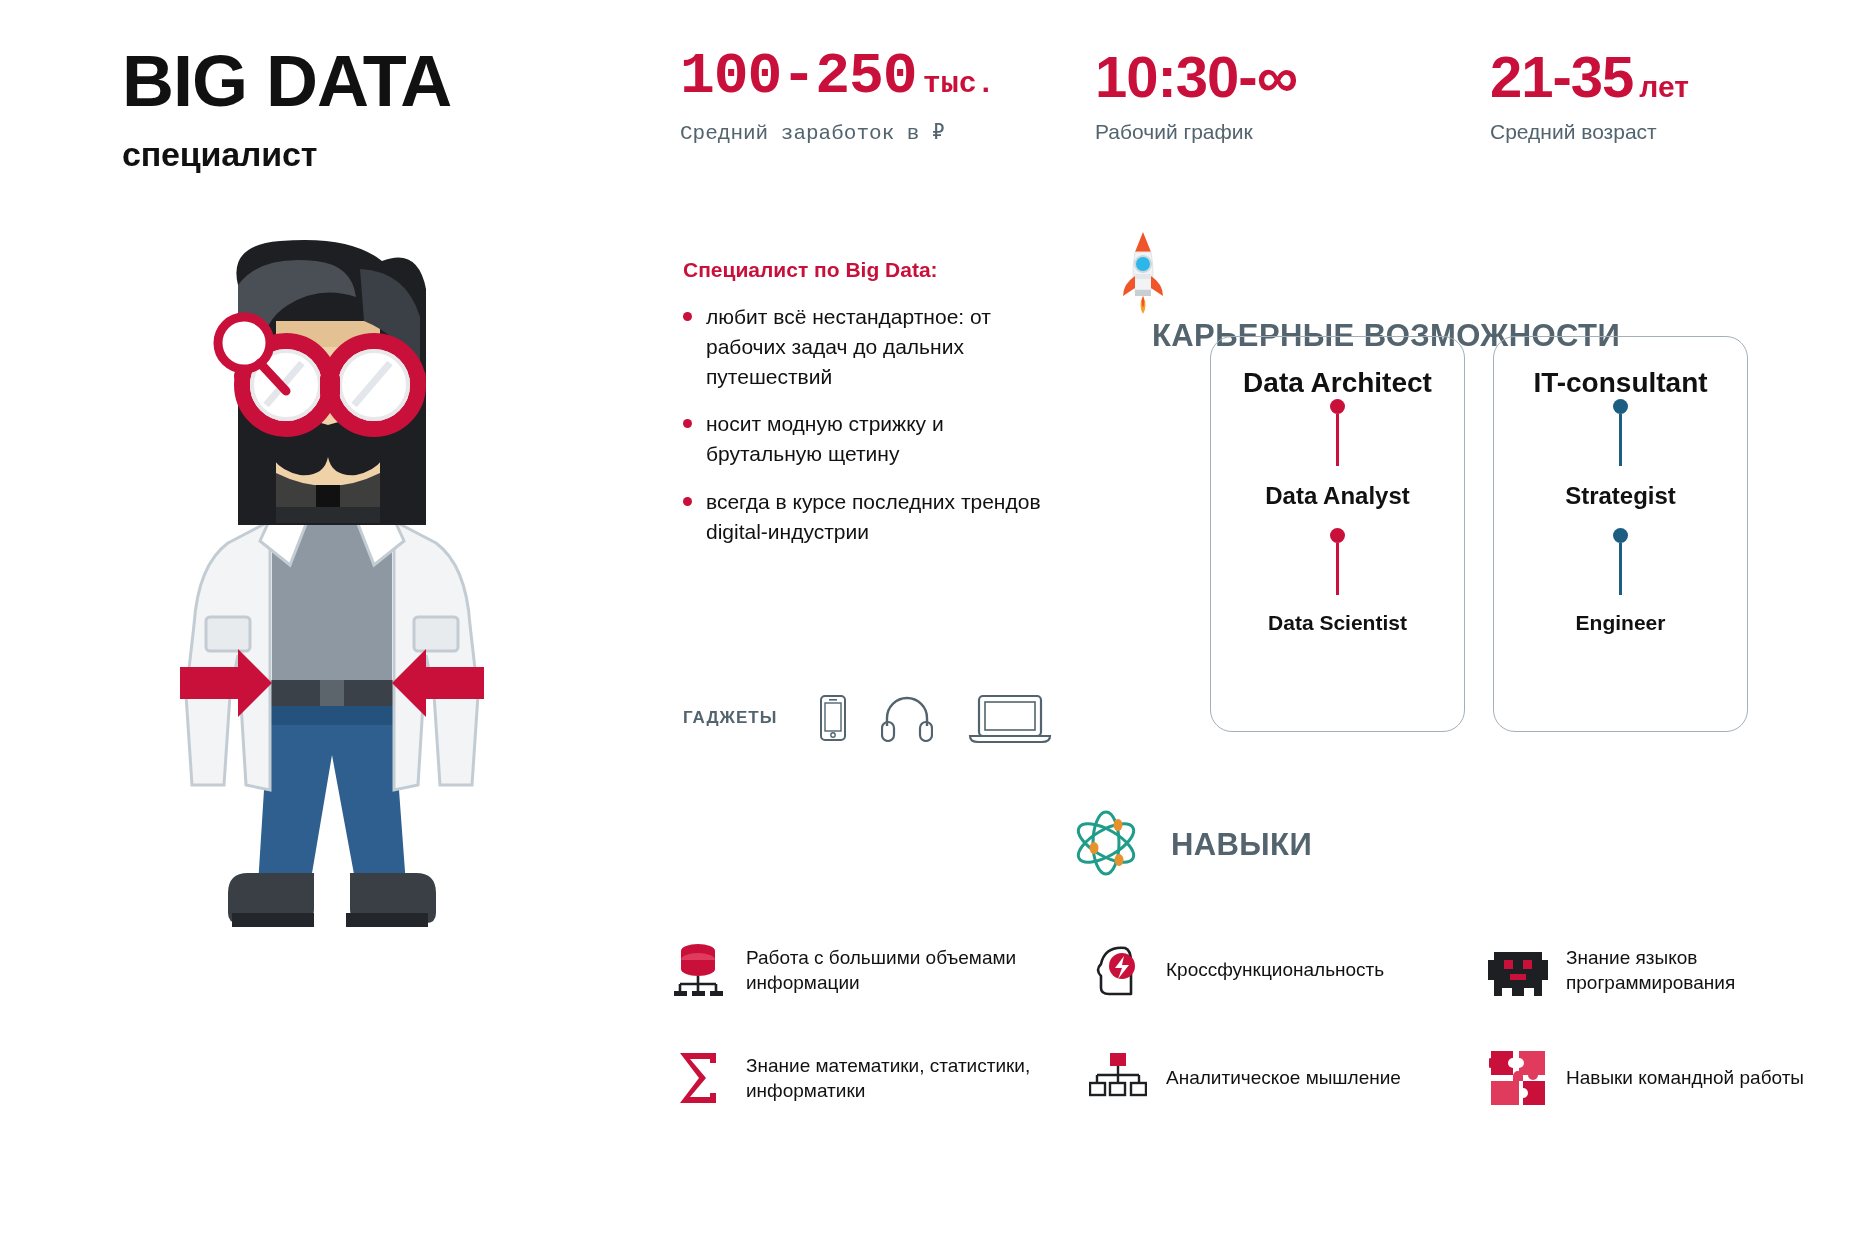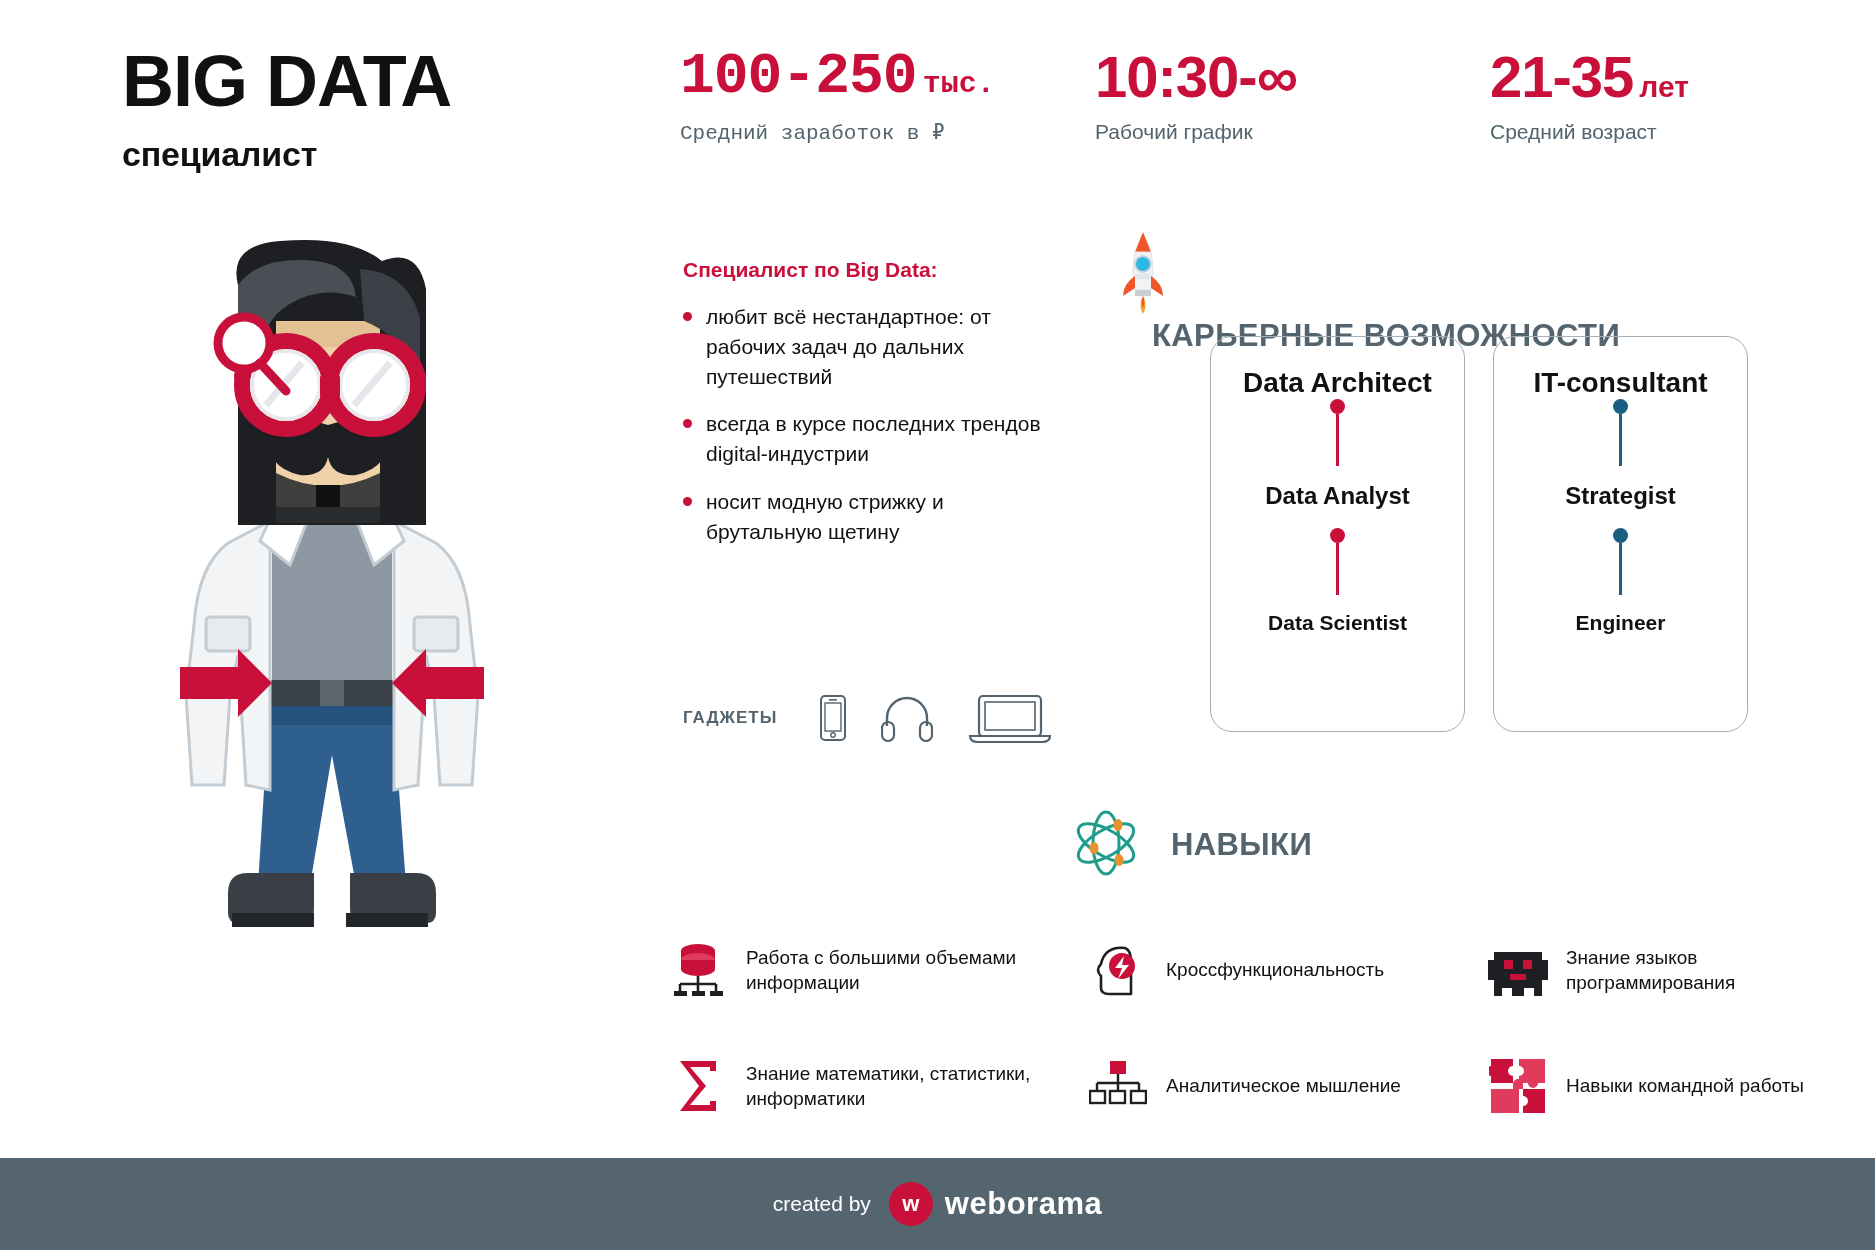--- a/index.html
+++ b/index.html
@@ -84,21 +84,21 @@
   
   .skills-head { position: absolute; left: 1075px; top: 808px; display: flex; align-items: center; justify-content: center; }
   .skills-head-title {
     font-size: 31px; font-weight: 700; color: #53646e; letter-spacing: 0.4px;
     margin-left: 34px;
   }
   .skills-grid {
     position: absolute; left: 668px; top: 920px;
     width: 1140px;
     display: grid; grid-template-columns: 420px 400px 320px;
-    grid-template-rows: 100px 100px; row-gap: 16px;
+    grid-template-rows: 100px 100px; row-gap: 8px;
   }
   .skill { display: flex; align-items: center; }
   .skill-icon { width: 60px; flex: 0 0 60px; display: flex; justify-content: center; align-items: center; }
   .skill-text { font-size: 19px; color: #111; line-height: 1.34; margin-left: 18px; }
 
   
   .footer {
     position: absolute; left: 0; bottom: 0; width: 1875px; height: 92px;
     background: #55656f; display: flex; align-items: center; justify-content: center;
   }
@@ -208,25 +208,25 @@
 
   <div class="bullets-block">
     <div class="bullets-head">Специалист по Big Data:</div>
 
     <div class="bullet">
       <div class="bullet-dot"></div>
       <div class="bullet-text">любит всё нестандартное: от рабочих задач до дальних путешествий</div>
     </div>
     <div class="bullet">
       <div class="bullet-dot"></div>
-      <div class="bullet-text">всегда в курсе последних трендов digital-индустрии</div>
+      <div class="bullet-text">носит модную стрижку и брутальную щетину</div>
     </div>
     <div class="bullet">
       <div class="bullet-dot"></div>
-      <div class="bullet-text">носит модную стрижку и брутальную щетину</div>
+      <div class="bullet-text">всегда в курсе последних трендов digital-индустрии</div>
     </div>
   </div>
 
   <div class="gadgets">
     <div class="gadgets-label">ГАДЖЕТЫ</div>
 
     <div class="gadget-icon">
       <svg width="28" height="48" viewBox="0 0 28 48">
         <rect x="2" y="2" width="24" height="44" rx="4" fill="none" stroke="#53646e" stroke-width="2"></rect>
         <rect x="6" y="9" width="16" height="28" fill="none" stroke="#53646e" stroke-width="1.4"></rect>
@@ -394,19 +394,14 @@
           <path d="M30 2 h26 v24 h-7 a5 5 0 0 1 -10 0 h-9 v-7 a5 5 0 0 0 0 -10 Z" fill="#e03a5c"></path>
           <path d="M2 32 h22 v-5 a5 5 0 0 1 10 0 v5 h-4 v24 H2 Z" fill="#e03a5c"></path>
           <path d="M34 32 h22 v24 H34 v-7 a5 5 0 0 0 0 -10 Z" fill="#c9103a"></path>
         </svg>
       </div>
       <div class="skill-text">Навыки командной работы</div>
     </div>
 
   </div>
 
-  <div class="footer">
-    <div class="footer-text">created by</div>
-    <div class="logo-badge">w</div>
-    <div class="logo-word">weborama</div>
-  </div>
 
 </div>
 
 </body></html>

